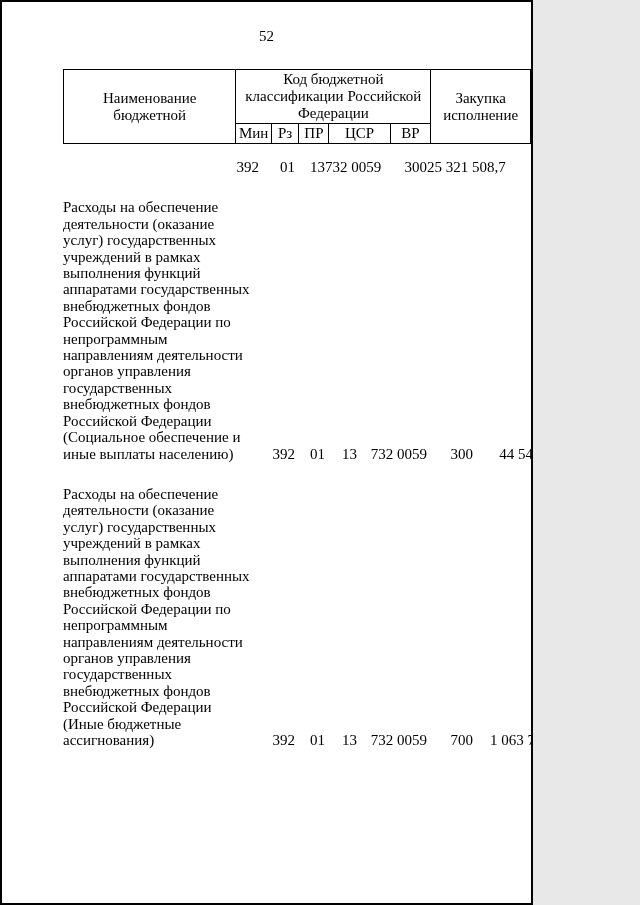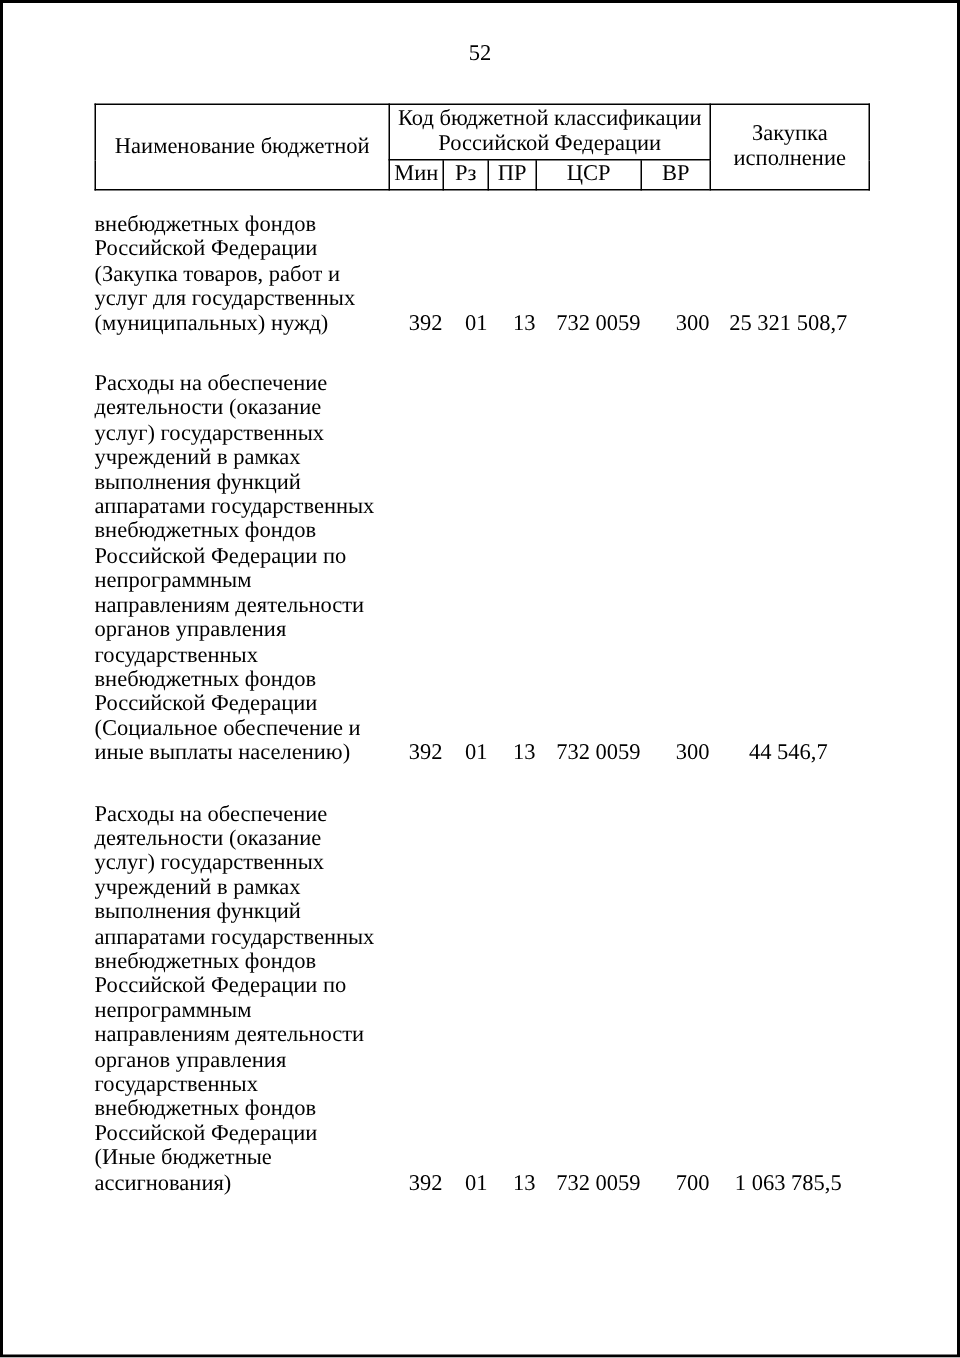--- a/index.html
+++ b/index.html
@@ -4,21 +4,21 @@
 <style>
   * { margin: 0; padding: 0; box-sizing: border-box; }
   html, body { background: #e8e8e8; }
   body {
     width: 640px;
     height: 905px;
     font-family: "Liberation Serif", serif;
     color: #000;
   }
   .page {
-    width: 640px;
+    width: 533px;
     height: 905px;
     background: #ffffff;
     border: 2px solid #000000;
     overflow: hidden;
     position: relative;
   }
   .page-number {
     text-align: center;
     margin-top: 26px;
     font-size: 15px;
@@ -89,21 +89,20 @@
       <td>ПР</td>
       <td>ЦСР</td>
       <td>ВР</td>
     </tr>
   </tbody>
     </table>
 
   <div class="rows">
 
     <div class="row">
-      <div class="cell-name">внебюджетных фондов Российской Федерации (Закупка товаров, работ и услуг для государственных (муниципальных) нужд)</div>
       <div class="cell-code">392</div>
       <div class="cell-code">01</div>
       <div class="cell-code">13</div>
       <div class="cell-code">732 0059</div>
       <div class="cell-code">300</div>
       <div class="cell-cash">25 321 508,7</div>
     </div>
 
     <div class="row">
       <div class="cell-name">Расходы на обеспечение деятельности (оказание услуг) государственных учреждений в рамках выполнения функций аппаратами государственных внебюджетных фондов Российской Федерации по непрограммным направлениям деятельности органов управления государственных внебюджетных фондов Российской Федерации (Социальное обеспечение и иные выплаты населению)</div>

